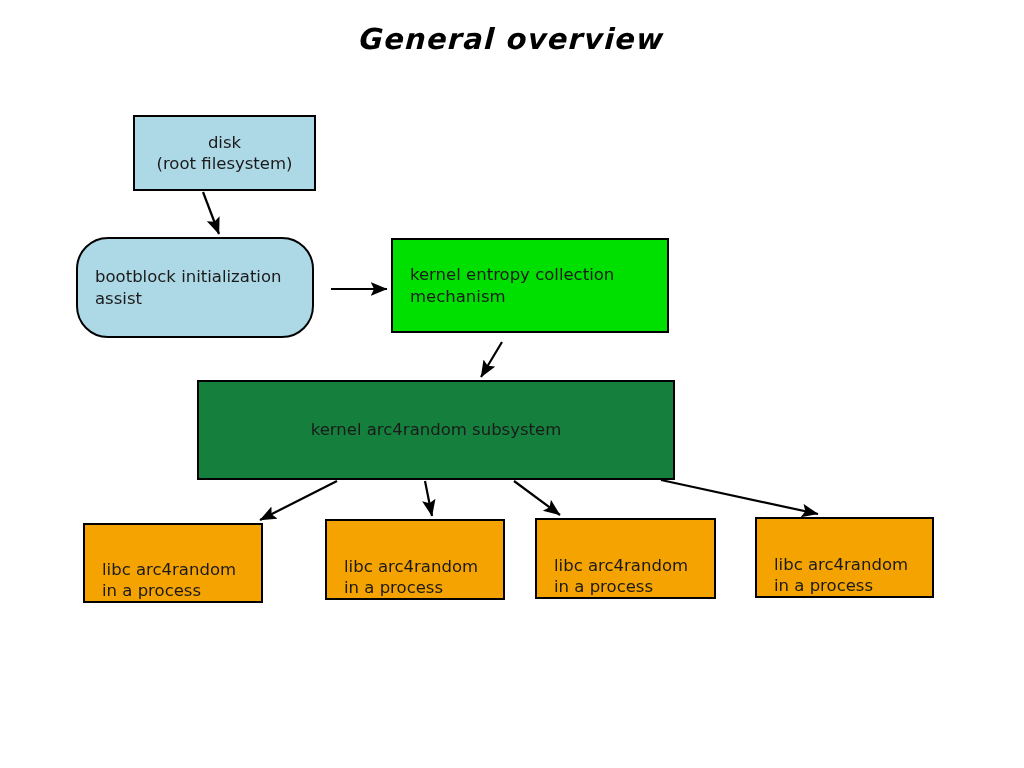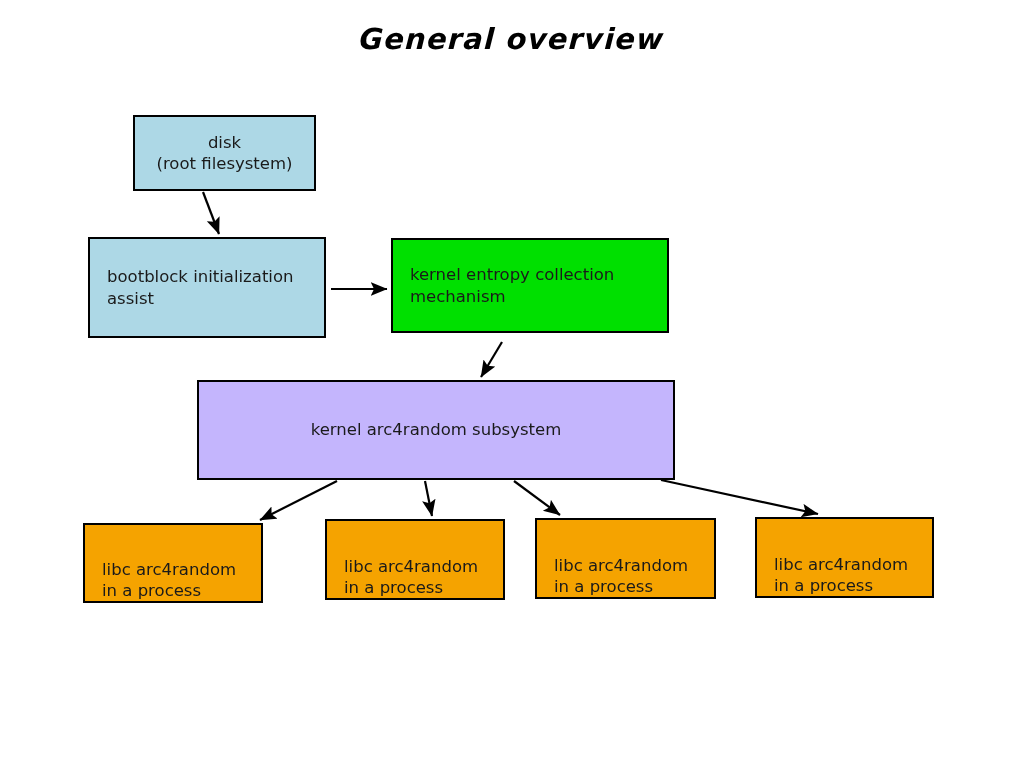--- a/index.html
+++ b/index.html
@@ -91,31 +91,31 @@
         <line x1="514" y1="481" x2="560" y2="515"></line>
         <line x1="661" y1="480" x2="818" y2="514"></line>
       </g>
   </svg>
 
   <div class="node fill-blue center" style="left: 133px; top: 115px; width: 183px; height: 76px; background: rgb(173, 216, 230);">
     <span class="label">disk
 (root filesystem)</span>
   </div>
 
-  <div class="node fill-blue left" style="left: 88px; top: 237px; width: 238px; height: 101px; background: rgb(173, 216, 230);">
+  <div class="node fill-blue left" style="left: 76px; top: 237px; width: 238px; height: 101px; background: rgb(173, 216, 230); border-radius: 32px;">
     <span class="label">bootblock initialization
 assist</span>
   </div>
 
   <div class="node fill-green left" style="left: 391px; top: 238px; width: 278px; height: 95px; background: rgb(0, 224, 0);">
     <span class="label">kernel entropy collection
 mechanism</span>
   </div>
 
-  <div class="node fill-green center" style="left: 197px; top: 380px; width: 478px; height: 100px; background: #c4b5fd;">
+  <div class="node fill-green center" style="left: 197px; top: 380px; width: 478px; height: 100px; background: #15803d;">
     <span class="label">kernel arc4random subsystem</span>
   </div>
 
   <div class="node fill-orange left" style="left: 83px; top: 523px; width: 180px; height: 80px; background: rgb(245, 163, 0);">
     <span class="label">libc arc4random
 in a process</span>
   </div>
 
   <div class="node fill-orange left" style="left: 325px; top: 519px; width: 180px; height: 81px; background: rgb(245, 163, 0);">
     <span class="label">libc arc4random

